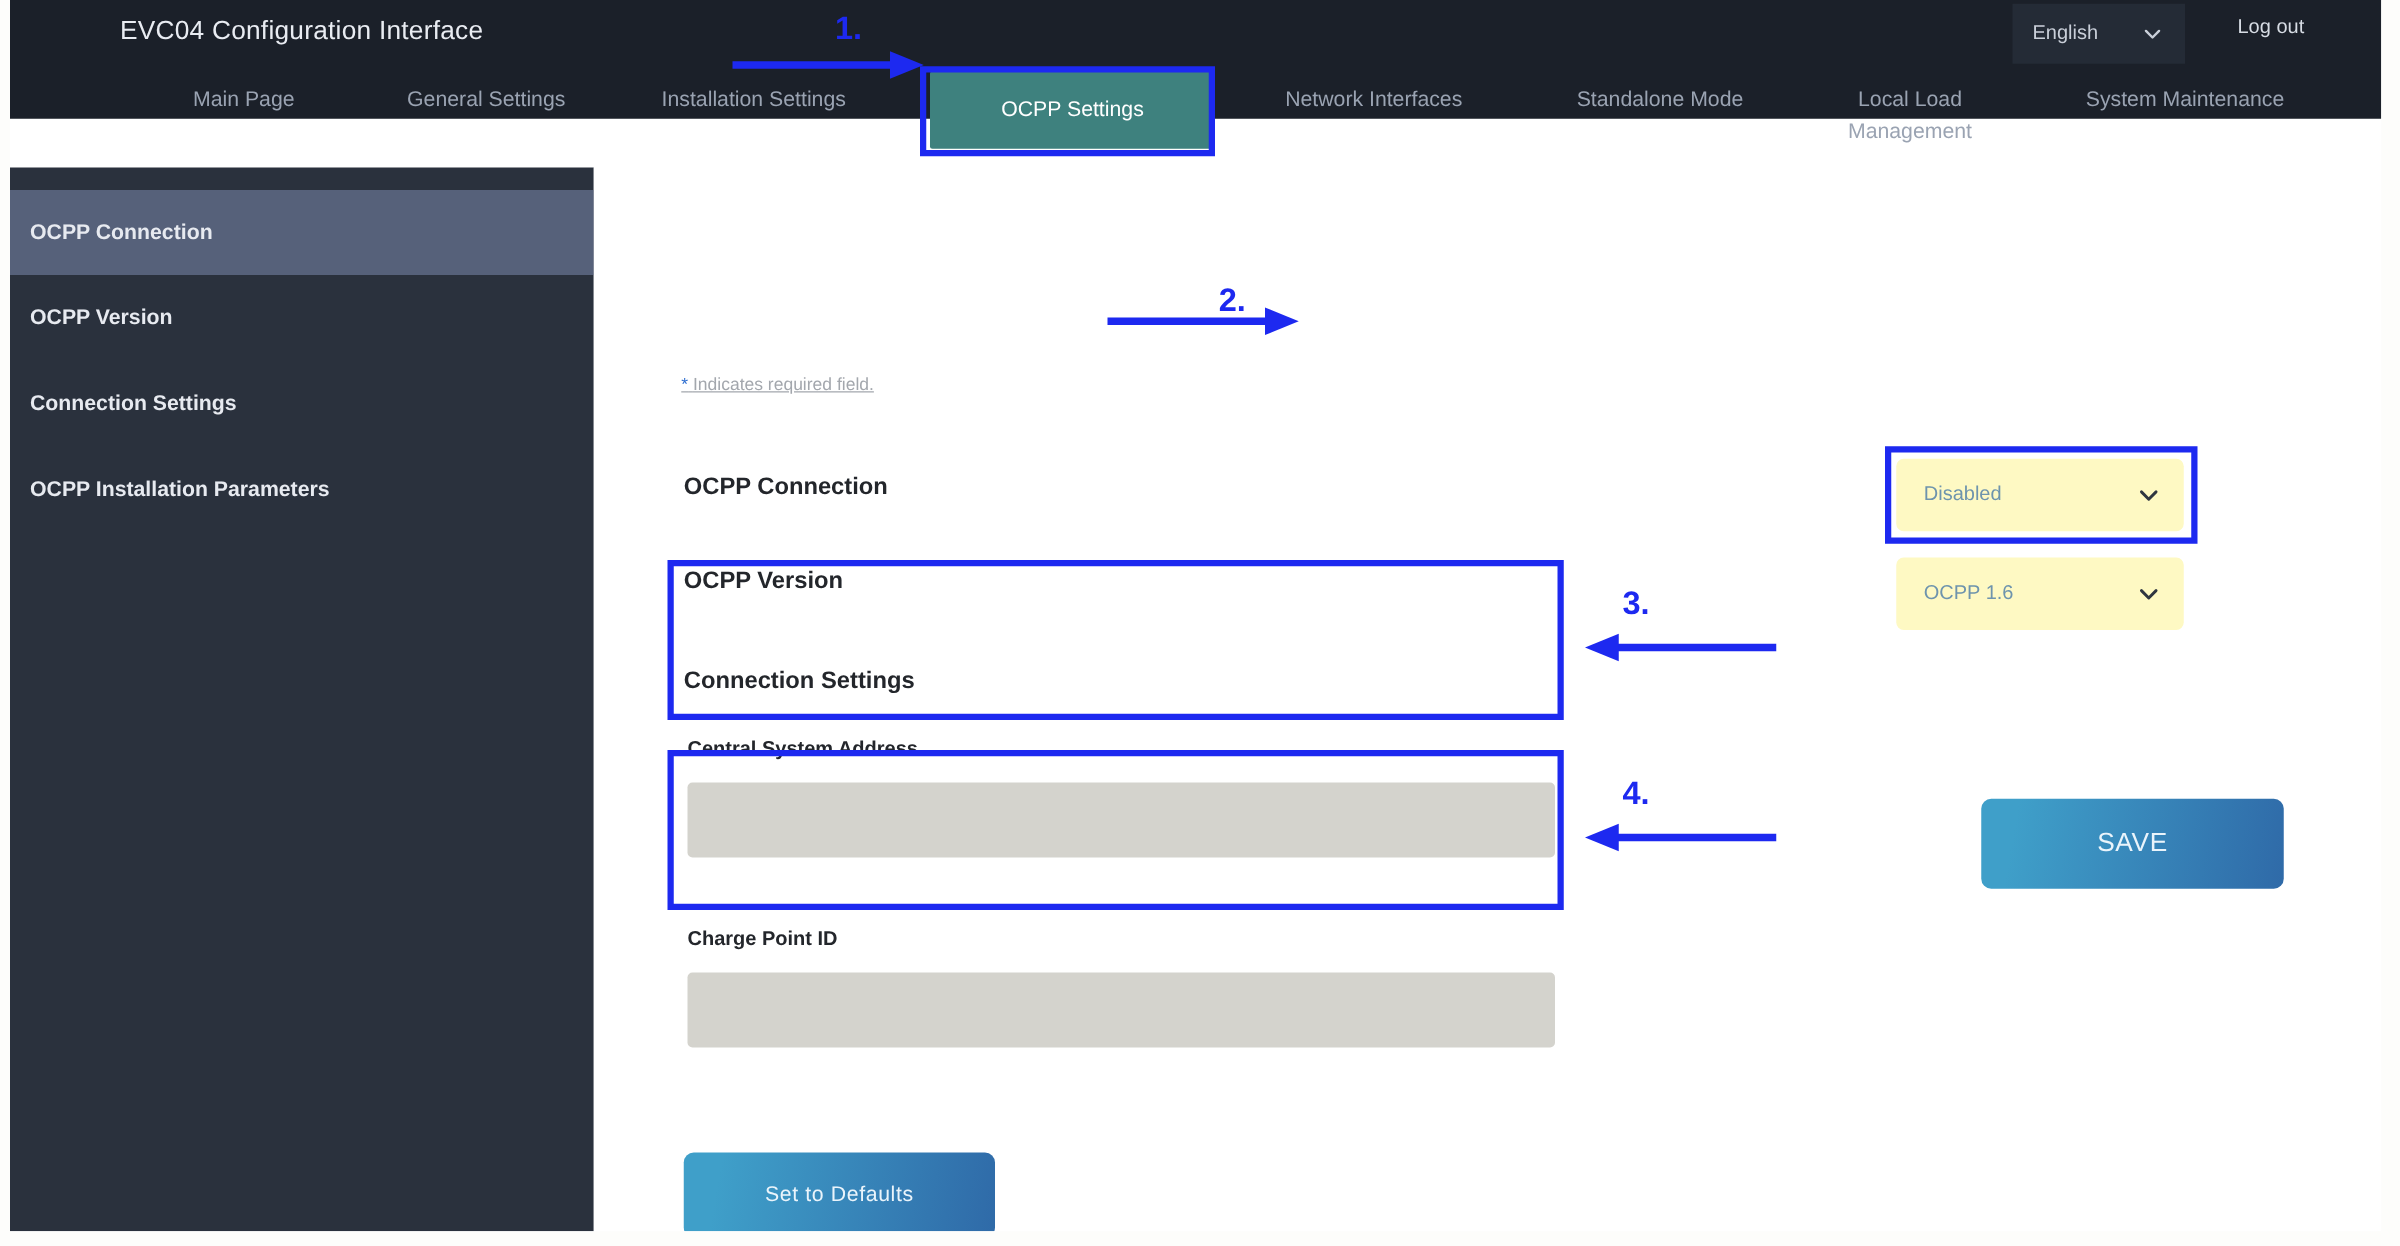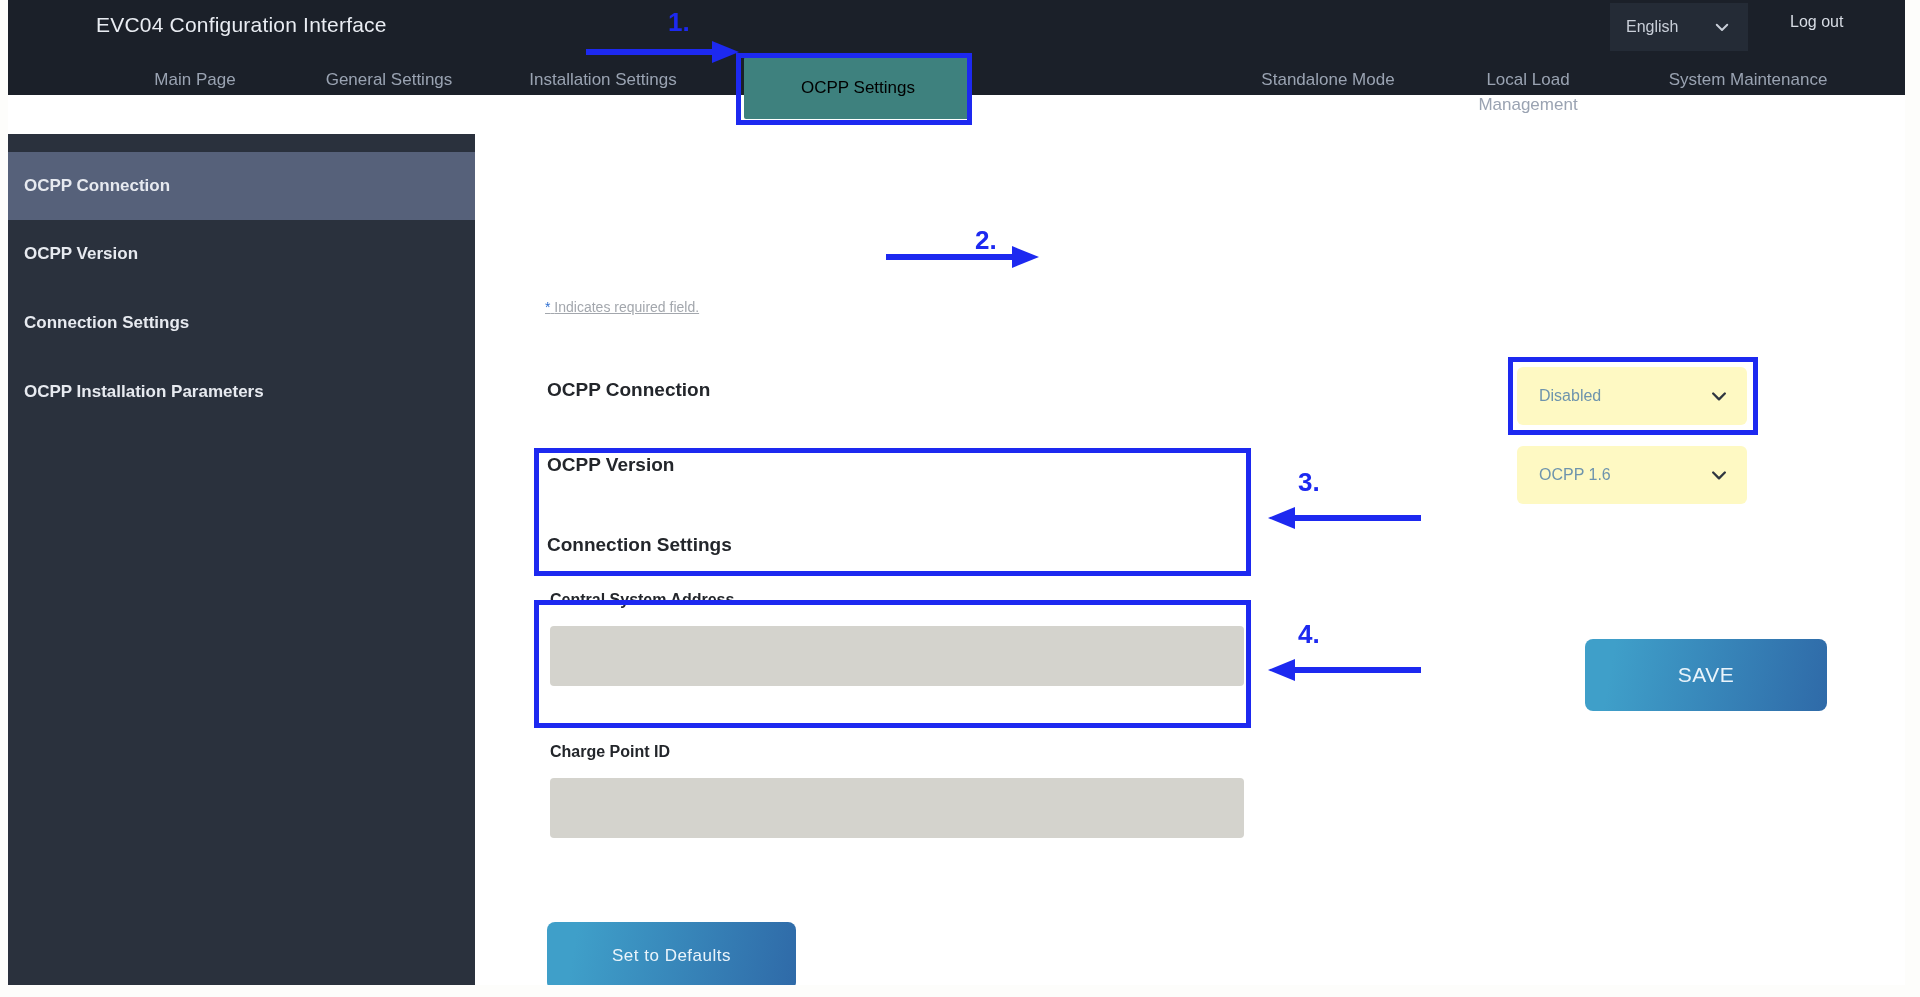--- a/index.html
+++ b/index.html
@@ -95,21 +95,21 @@
     padding-top: 11px;
     box-sizing: border-box;
     font-size: 17px;
     color: #9aa3b2;
     cursor: pointer;
     text-align: center;
     line-height: 1.45;
   }
   .tab.active {
     background: #3e817e;
-    color: #000000;
+    color: #ffffff;
     align-items: center;
     padding-top: 0;
     border-radius: 2px;
   }
 
   
   #sidebar {
     position: absolute;
     left: 0;
     top: 134px;
@@ -280,20 +280,23 @@
             <span>Main Page</span>
           </div>
         <div class="tab" style="left:282px;width:198px;">
             <span>General Settings</span>
           </div>
         <div class="tab" style="left:480px;width:230px;text-align:right;">
             <span>Installation Settings</span>
           </div>
         <div class="tab active" style="left:736px;width:228px;">
             <span>OCPP Settings</span>
+          </div>
+        <div class="tab" style="left:980px;width:222px;">
+            <span>Network Interfaces</span>
           </div>
         <div class="tab" style="left:1210px;width:220px;">
             <span>Standalone Mode</span>
           </div>
         <div class="tab" style="left:1440px;width:160px;">
             <span>Local Load Management</span>
           </div>
         <div class="tab" style="left:1620px;width:240px;">
             <span>System Maintenance</span>
           </div>

